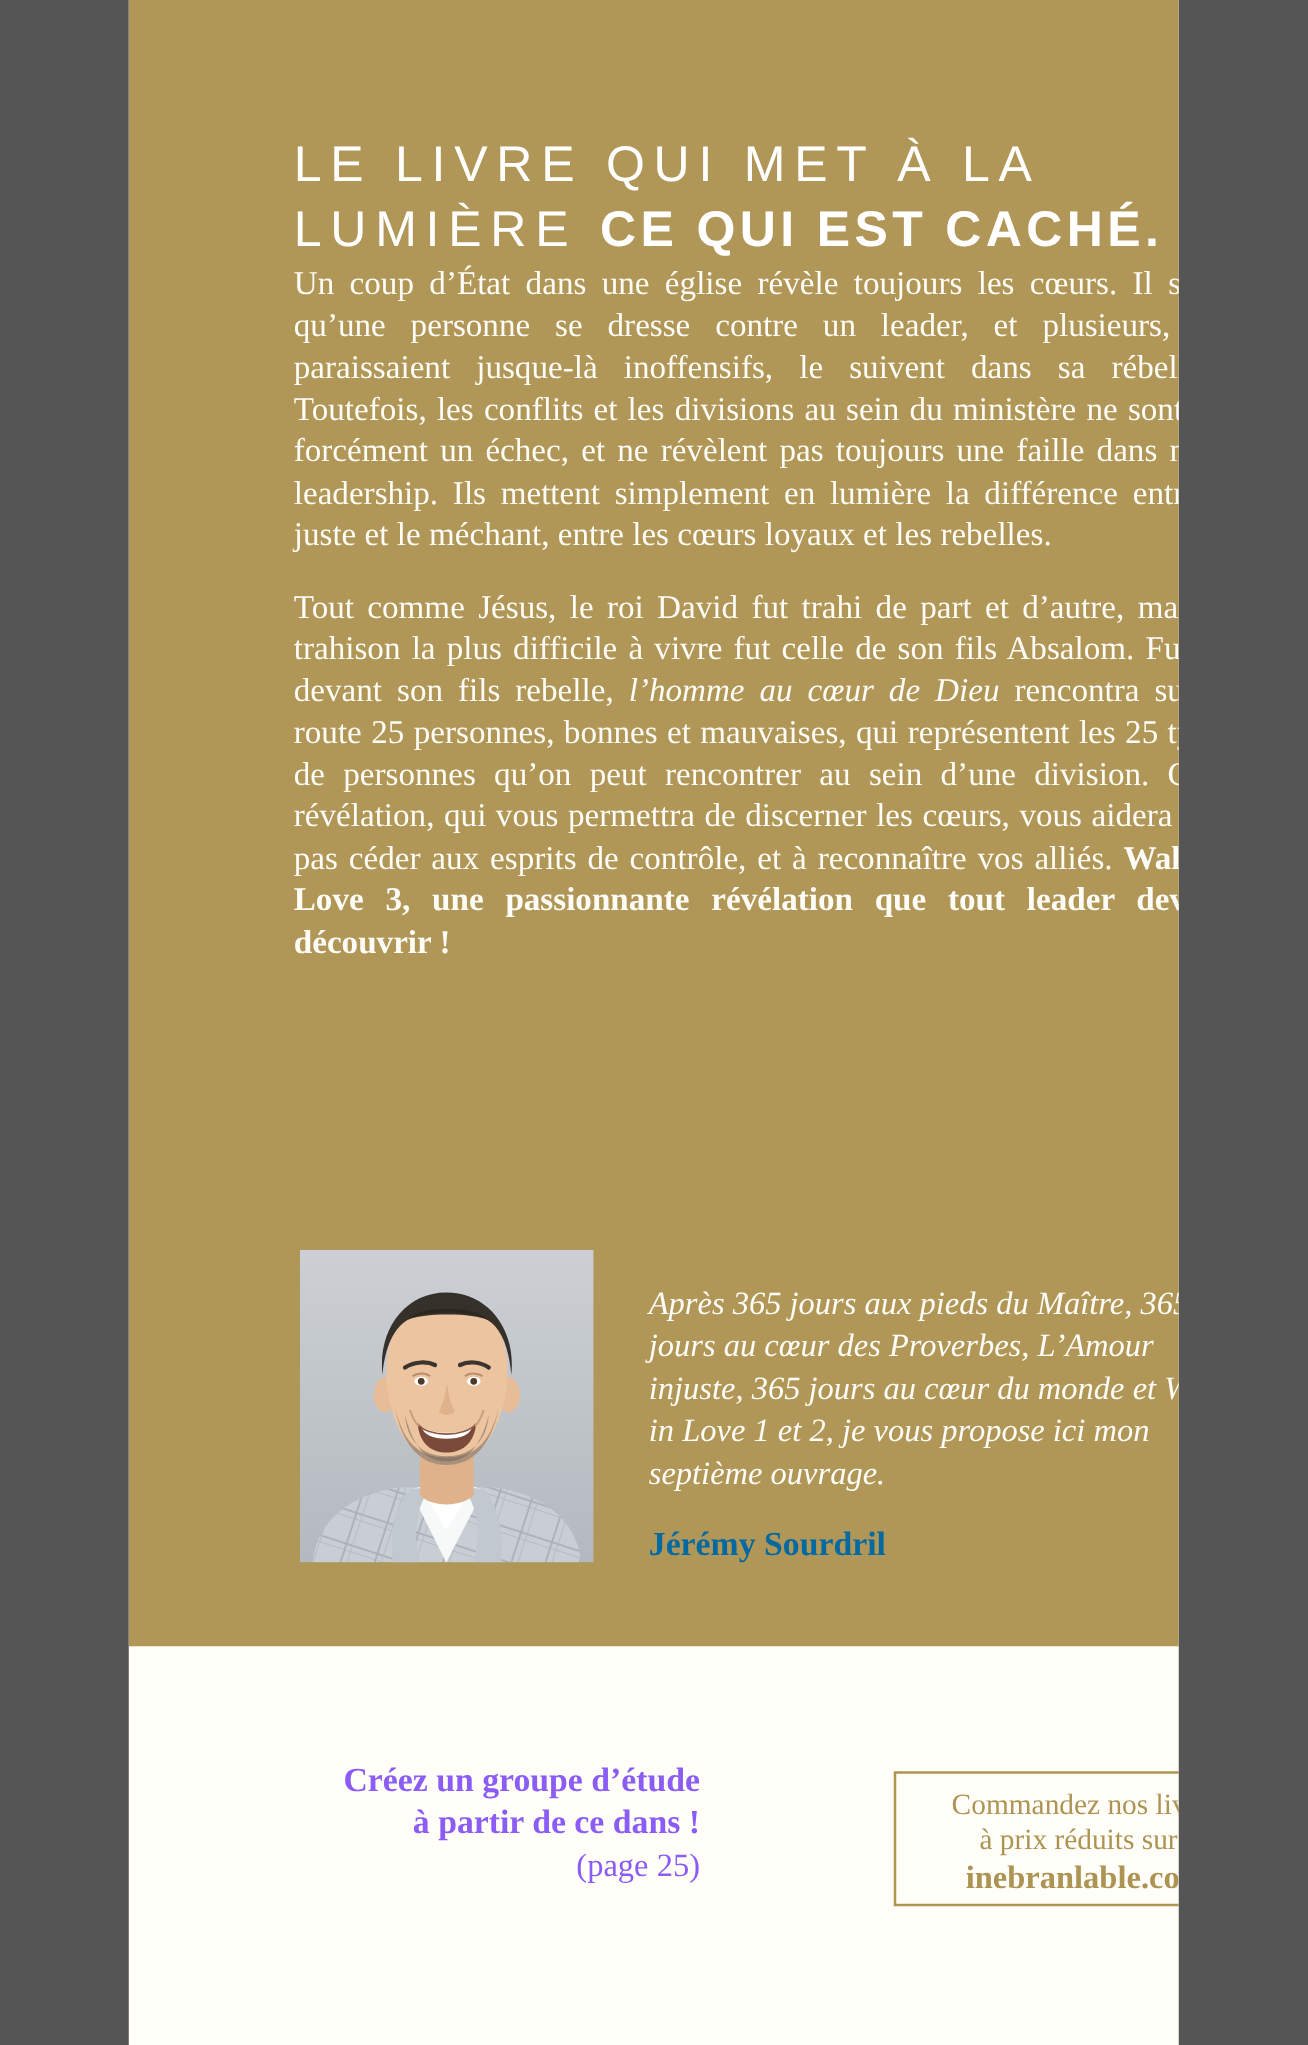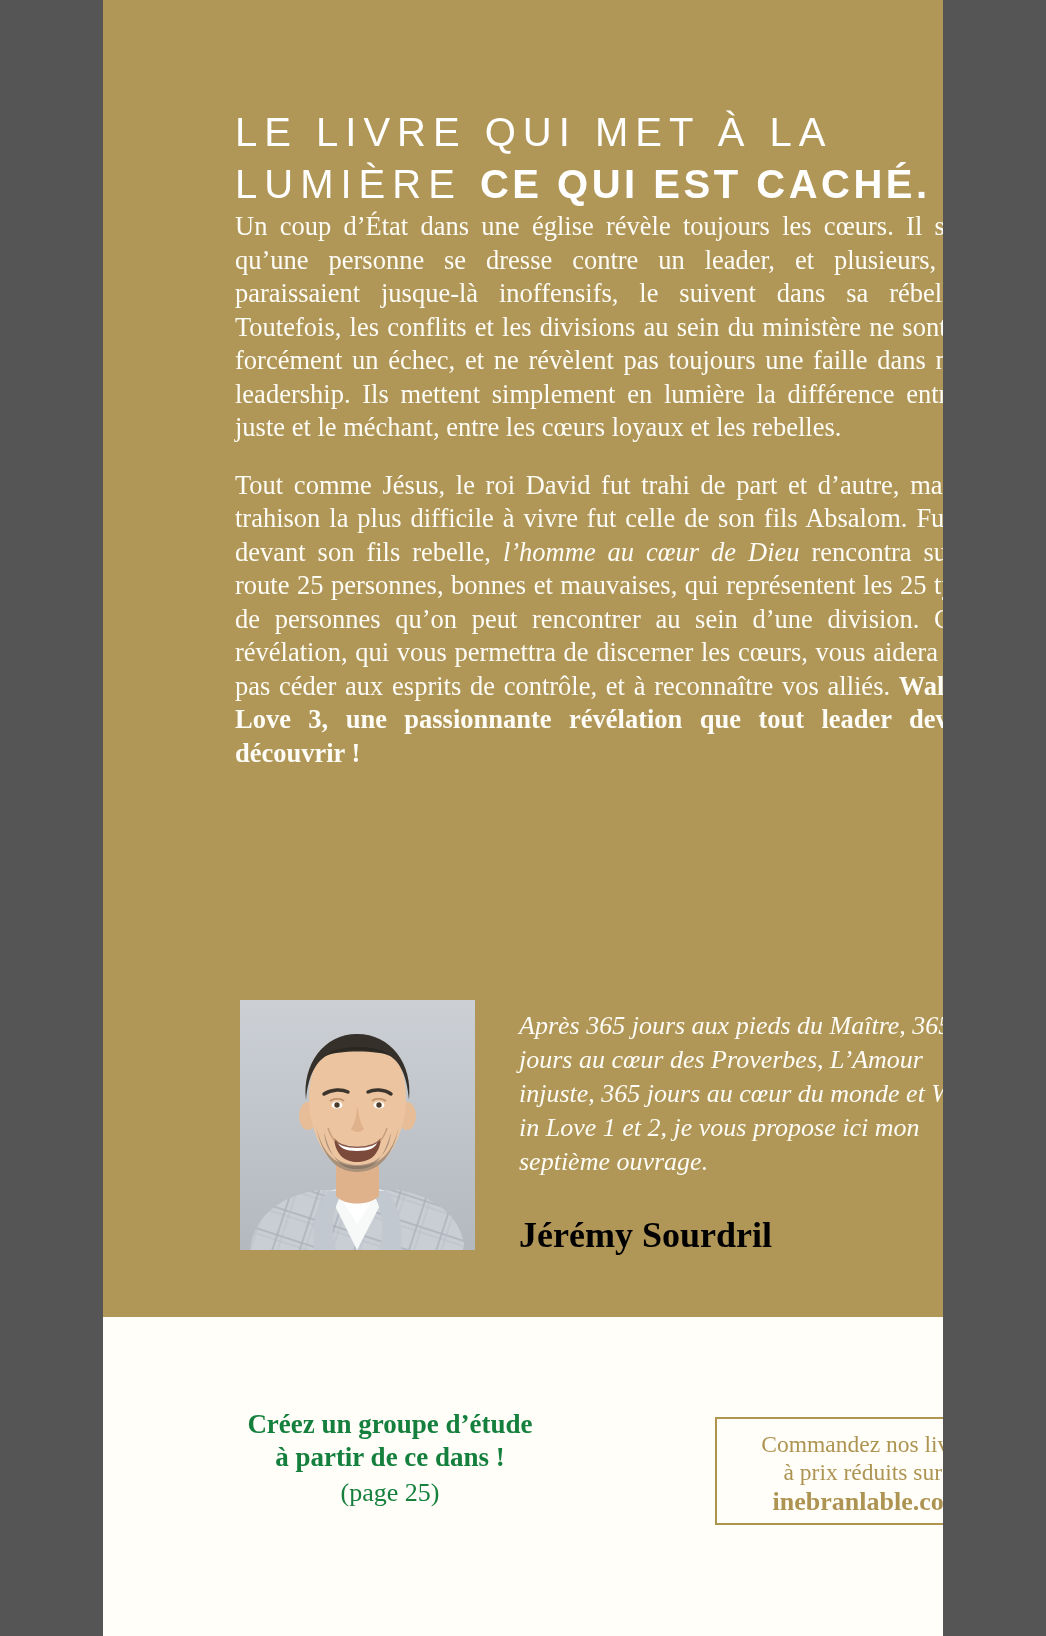--- a/index.html
+++ b/index.html
@@ -54,30 +54,30 @@
   }
   .author-col{width:482px;}
   .quote-text{
     margin:-12px 0 0 0;
     font-style:italic;
     font-size:26px;line-height:34px;
     color:#fdfcf6;
     text-align:left;
   }
   .author-name{
-    margin:41px 0 0 0;
-    font-weight:700;
-    font-size:36px;line-height:30px;
-    color:#000000;
+    margin:24px 0 0 0;
+    font-weight:700;
+    font-size:27px;line-height:30px;
+    color:#0369a1;
   }
   .footer-left{
     position:absolute;left:117px;top:1408px;
     width:340px;
-    text-align:center;
-    color:#15803d;
+    text-align:right;
+    color:#8b5cf6;
   }
   .footer-left .fl-bold{
     font-weight:700;
     font-size:27px;line-height:33px;
     margin:0;
   }
   .footer-left .fl-page{
     font-weight:400;
     font-size:26px;line-height:33px;
     margin:2px 0 0 0;

